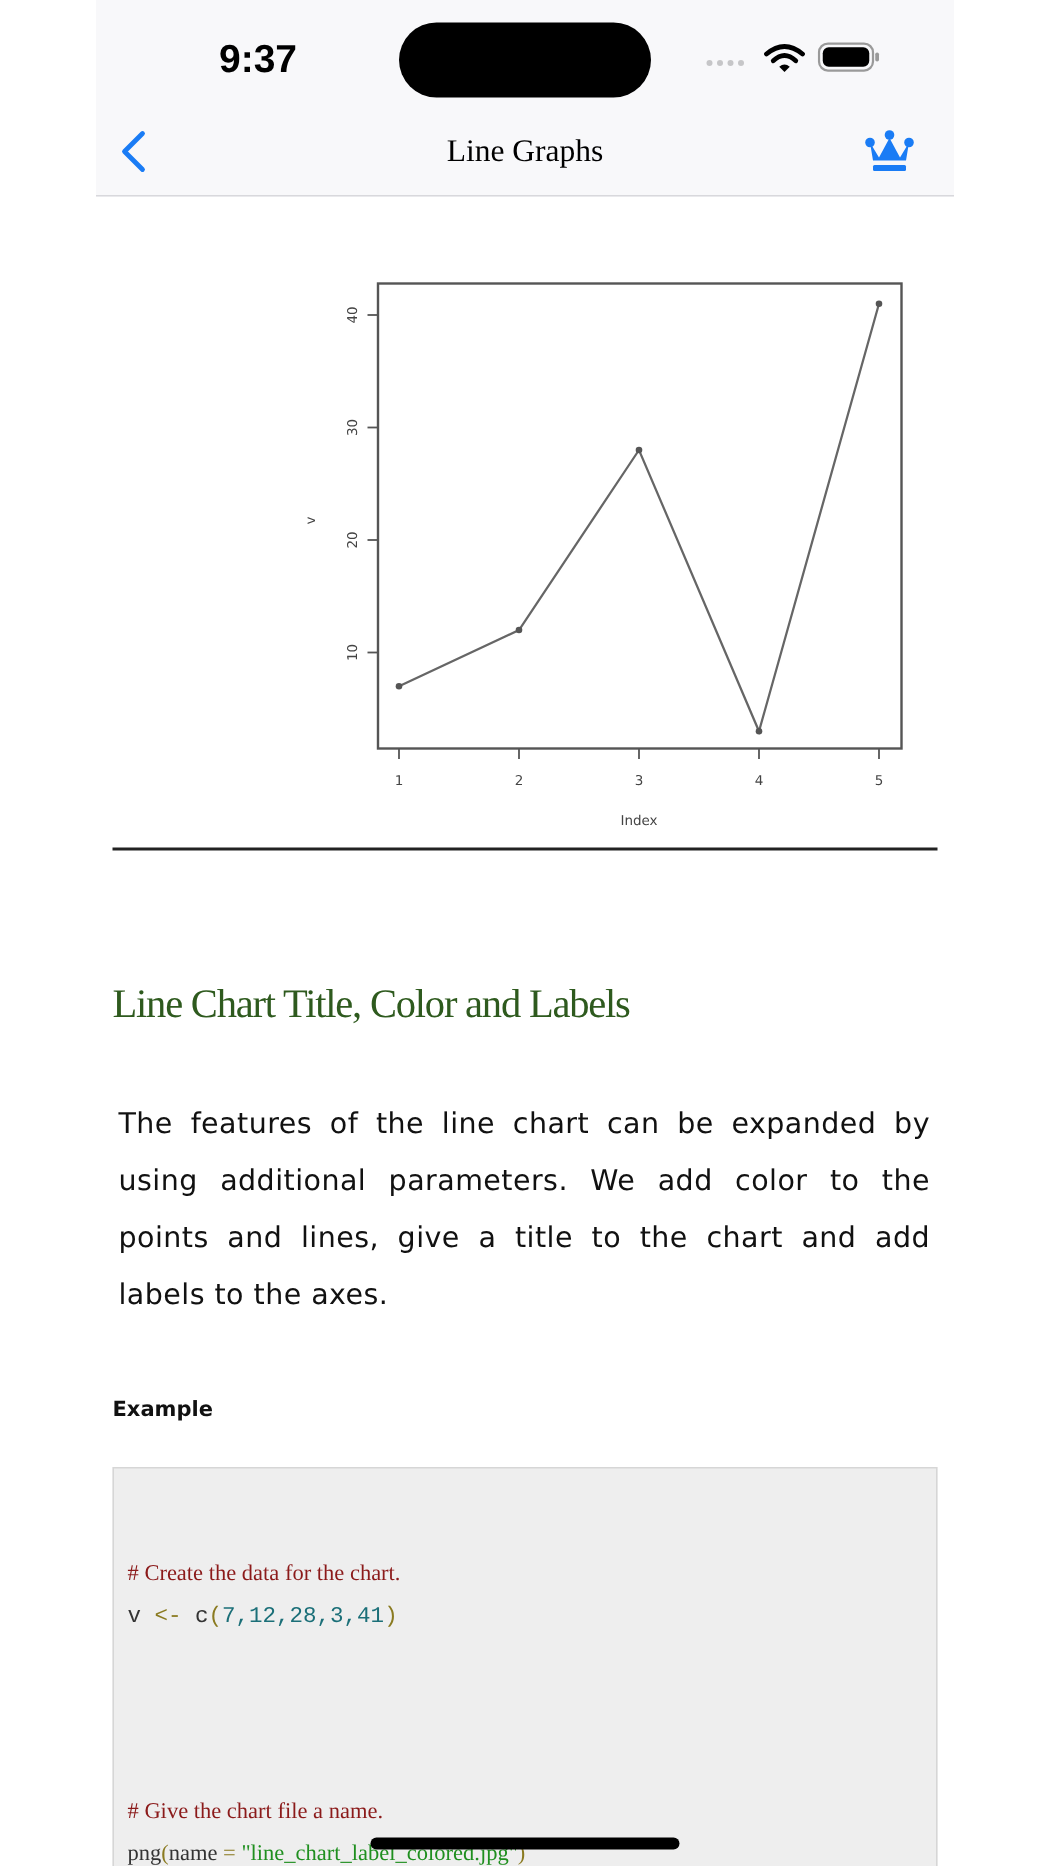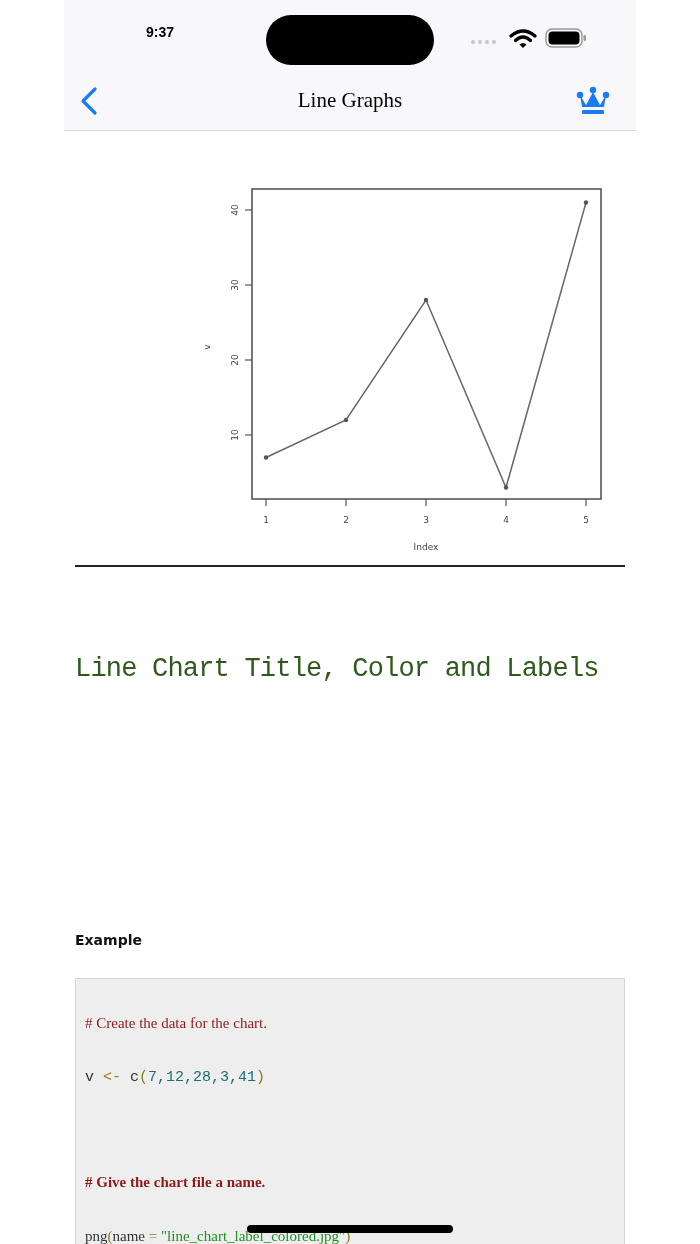--- a/index.html
+++ b/index.html
@@ -1,35 +1,35 @@
 <!DOCTYPE html>
 <html><head>
   <meta charset="utf-8">
   <style>
     html, body { margin:0; padding:0; background:#ffffff; }
     body { width:700px; height:1244px; position:relative; overflow:hidden; font-family:"DejaVu Sans", sans-serif; }
     .phone { position:absolute; left:64px; top:0; width:572px; height:1244px; background:#ffffff; overflow:hidden; }
     .topbar { position:absolute; left:0; top:0; width:572px; height:130px; background:#f8f8fa; border-bottom:1px solid #d8d8dc; }
-    .time { position:absolute; left:82px; top:24px; font-size:14px; font-weight:bold; color:#000; font-family:"Liberation Sans", sans-serif; }
+    .time { position:absolute; left:82px; top:24px; font-size:26px; font-weight:bold; color:#000; font-family:"Liberation Sans", sans-serif; }
     .island { position:absolute; left:202px; top:15px; width:168px; height:50px; background:#000; border-radius:25px; }
     .signal { position:absolute; left:407px; top:40px; display:flex; gap:3px; }
     .signal span { width:4px; height:4px; border-radius:2px; background:#c6c6c8; display:block; }
     .wifi { position:absolute; left:445px; top:28px; width:28px; height:22px; }
     .battery { position:absolute; left:481px; top:28px; width:42px; height:20px; }
     .back { position:absolute; left:14px; top:86px; width:22px; height:30px; cursor:pointer; }
     .navtitle { position:absolute; left:0; width:572px; top:88px; text-align:center; font-size:21px; color:#000; font-family:Liberation Serif, serif; }
     .crown { position:absolute; left:512px; top:86px; width:34px; height:30px; cursor:pointer; }
     .chart { position:absolute; left:64px; top:140px; }
     .divider { position:absolute; left:11px; top:565px; width:550px; height:2px; background:#222; }
-    .h2 { position:absolute; left:11px; top:654px; font-size:27px; color:#2e5a1e; font-family:Liberation Mono, monospace; letter-spacing:-0.8px; }
+    .h2 { position:absolute; left:11px; top:654px; font-size:27px; color:#2e5a1e; font-family:Liberation Serif, serif; letter-spacing:-0.8px; }
     .para { position:absolute; left:15px; top:730px; width:541px; font-size:19px; line-height:38px; color:#111; text-align:justify; letter-spacing:0.3px; }
     .example { position:absolute; left:11px; top:932px; font-size:14px; font-weight:bold; color:#111; }
     .codebox { position:absolute; left:11px; top:978px; width:548px; height:300px; background:#eeeeee; border:1px solid #d6d6d6; font-family:"Liberation Serif", serif; font-size:15px; }
     .code-line { position:absolute; left:9px; white-space:pre; }
-    .c-comment { color:#8b1a1a; }
+    .c-comment { color:#8b1a1a;margin-top:26px; }
     .c-plain { color:#333; }
     .c-op { color:#8a7a20; }
     .c-num { color:#1b6f78; }
     .c-str { color:#1f8f1f; }
     .homebar { position:absolute; left:183px; top:1225px; width:206px; height:8px; background:#000; border-radius:4px; }
   </style>
 </head>
 <body>
 
 <div class="phone">
@@ -107,24 +107,25 @@
       <circle cx="362" cy="300" r="2.2"></circle>
       <circle cx="442" cy="487.5" r="2.2"></circle>
       <circle cx="522" cy="202.5" r="2.2"></circle>
     </g>
   </svg>
 
   <div class="divider"></div>
 
   <div class="h2">Line Chart Title, Color and Labels</div>
 
+  <div class="para">The features of the line chart can be expanded by using additional parameters. We add color to the points and lines, give a title to the chart and add labels to the axes.</div>
 
   <div class="example">Example</div>
 
   <div class="codebox">
     <div class="code-line c-comment" style="top:36px;"># Create the data for the chart.</div>
     <div class="code-line" style="top:90px;font-family:Liberation Mono, monospace;"><span class="c-plain">v </span><span class="c-op">&lt;-</span><span class="c-plain"> c</span><span class="c-op">(</span><span class="c-num">7,12,28,3,41</span><span class="c-op">)</span></div>
-    <div class="code-line c-comment" style="top:195px;font-weight:bold;"># Give the chart file a name.</div>
+    <div class="code-line c-comment" style="top:195px;"># Give the chart file a name.</div>
     <div class="code-line" style="top:249px;"><span class="c-plain">png</span><span class="c-op">(</span><span class="c-plain">name </span><span class="c-op">=</span><span class="c-str"> "line_chart_label_colored.jpg"</span><span class="c-op">)</span></div>
   </div>
 
   <div class="homebar"></div>
 </div>
 
 </body></html>

